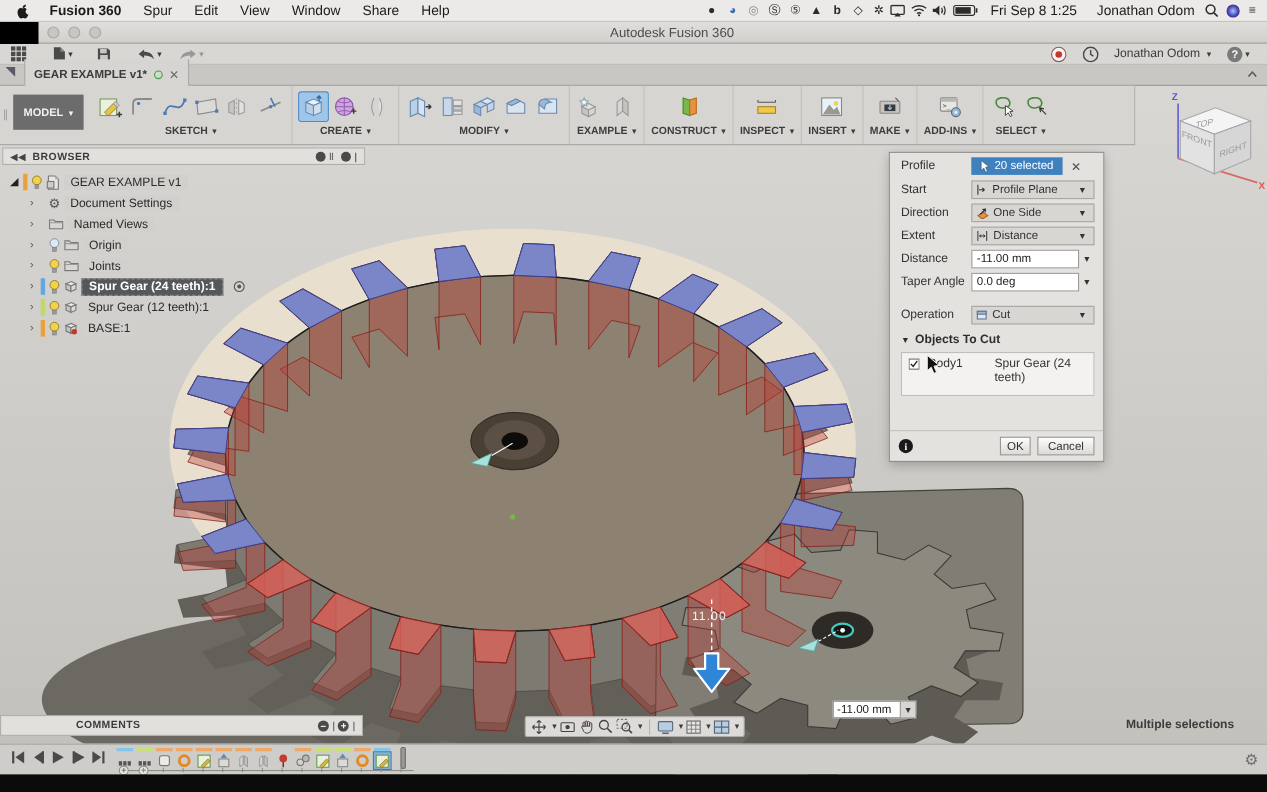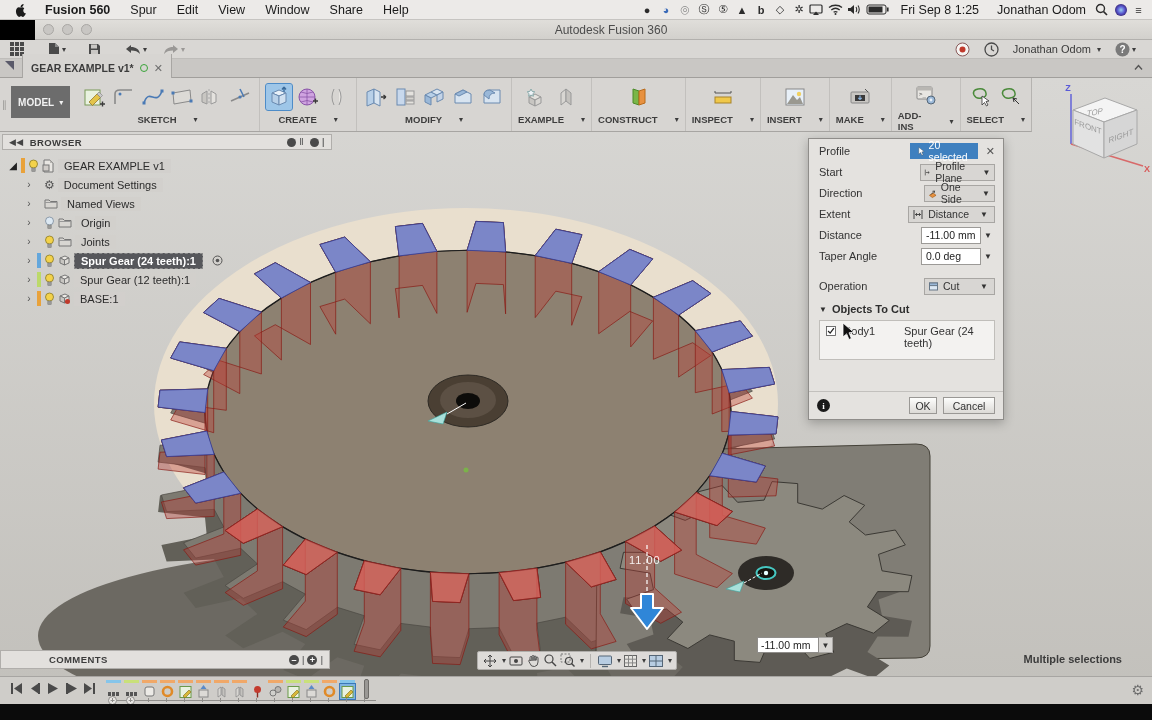--- a/index.html
+++ b/index.html
@@ -48,21 +48,21 @@
   .grip{width:10px;display:flex;align-items:center;justify-content:center;color:#9a9896;font-size:10px;}
   .model-btn{width:64px;height:32px;margin:8px 6px 0 2px;background:#6c6c6c;color:#f2f2f2;
              font-size:10px;font-weight:bold;display:flex;align-items:center;justify-content:center;gap:3px;}
   .model-btn .caret{color:#f2f2f2;}
   .rgroup{display:flex;flex-direction:column;align-items:center;justify-content:flex-start;
           border-right:1px solid #c2c0bd;padding:4px 6px 0 6px;}
   .rgroup:last-child{border-right:none;}
   .ricons{display:flex;align-items:center;gap:3px;height:30px;}
   .ricon{width:26px;height:26px;display:flex;align-items:center;justify-content:center;border-radius:2px;}
   .ricon.sel{background:#9ec6e8;outline:1px solid #4d8cc8;}
-  .rlabel{font-size:9.5px;font-weight:bold;color:#3d3d3d;margin-top:2px;display:flex;align-items:center;gap:15px;justify-content:space-between;}
+  .rlabel{font-size:9.5px;font-weight:bold;color:#3d3d3d;margin-top:2px;display:flex;align-items:center;gap:2px;justify-content:space-between;}
   
   .browser{position:absolute;left:2px;top:134px;width:330px;z-index:20;font-size:11px;}
   .panelhead{height:16px;background:#e2e0dd;border:1px solid #b0aeab;display:flex;align-items:center;
              font-size:9.5px;font-weight:bold;color:#3b3b3b;letter-spacing:.4px;}
   .panelhead .ph-arrows{padding:0 6px;color:#444;font-size:9px;}
   .panelhead .ph-dot{margin-left:auto;width:9px;height:9px;border-radius:50%;background:#4a4a4a;}
   .panelhead .ph-bars{color:#6a6a6a;padding:0 6px 0 3px;font-size:9px;}
   .panelhead .ph-dot2{width:9px;height:9px;border-radius:50%;background:#4a4a4a;}
   .tree{margin-top:6px;}
   .brow{display:flex;align-items:center;height:19px;gap:3px;}
@@ -72,21 +72,21 @@
   .blabel{background:rgba(209,207,204,.92);padding:1px 6px;color:#2b2b2b;white-space:nowrap;}
   .brow.selrow .blabel{background:#56575b;color:#fff;font-weight:bold;border:1px dashed #8b8b8b;}
   .radiobtn{margin-left:4px;background:rgba(209,207,204,.92);border-radius:50%;width:15px;height:15px;
             display:flex;align-items:center;justify-content:center;}
   
   .dialog{position:absolute;left:808px;top:138px;width:196px;height:282px;background:#e4e2df;
           border:1px solid #8f8d8a;box-shadow:0 3px 10px rgba(0,0,0,.25);z-index:30;font-size:11px;color:#333;}
   .dlghead{height:19px;background:#d8d6d3;border-bottom:1px solid #b2b0ad;display:flex;align-items:center;
            font-size:10px;font-weight:bold;color:#3b3b3b;letter-spacing:.5px;}
   .dlghead .dgrip{width:9px;height:9px;border-radius:50%;background:#3f3f3f;margin:0 7px 0 8px;}
-  .drow{display:flex;align-items:center;height:18px;margin:3px 8px 0 10px;gap:41px;}
+  .drow{display:flex;align-items:center;height:18px;margin:3px 8px 0 10px;}
   .dlabel{width:64px;color:#333;}
   .dctl{flex:1;display:flex;align-items:center;}
   .pill{background:var(--accent,#3f80bf);color:#fff;height:16px;display:flex;align-items:center;gap:4px;
         padding:0 8px;font-size:10.5px;}
   .pill-x{margin-left:8px;color:#555;font-size:11px;}
   .dselect{flex:1;height:17px;background:#d8d6d3;border:1px solid #a8a6a3;display:flex;align-items:center;
            gap:4px;padding:0 3px;font-size:10.5px;}
   .dselect .sp{flex:1;}
   .dinput{flex:1;height:17px;background:#fff;border:1px solid #9c9a97;font-size:10.5px;
           font-family:"Liberation Sans",sans-serif;padding:0 4px;color:#222;width:60px;}
@@ -102,21 +102,21 @@
   .dbtn.ok{width:28px;margin-left:auto;}
   .dbtn.cancel{width:52px;}
   .infoi{width:13px;height:13px;border-radius:50%;background:#1a1a1a;color:#fff;font-size:9px;font-weight:bold;
          display:flex;align-items:center;justify-content:center;font-family:"Liberation Serif",serif;}
   
   .viewcube{position:absolute;left:1043px;top:80px;width:108px;height:108px;z-index:15;}
   
   .comments{position:absolute;left:0;top:650px;width:330px;height:19px;background:#e2e0dd;
             border:1px solid #b0aeab;display:flex;align-items:center;z-index:20;
             font-size:9.5px;font-weight:bold;color:#3b3b3b;}
-  .comments .clabel{padding-left:48px;letter-spacing:.4px;}
+  .comments .clabel{padding-left:68px;letter-spacing:.4px;}
   .cmark{margin-left:auto;display:flex;align-items:center;gap:3px;padding-right:6px;}
   .ccirc{width:10px;height:10px;border-radius:50%;background:#4a4a4a;color:#fff;font-size:9px;line-height:10px;
          text-align:center;}
   .cpipe{color:#777;font-size:9px;}
   
   .navbar{position:absolute;left:477px;top:651px;height:19px;background:rgba(228,226,223,.95);
           border:1px solid #b0aeab;border-radius:2px;display:flex;align-items:center;z-index:20;padding:0 4px;gap:2px;}
   .nico{display:flex;align-items:center;color:#444;}
   .nsep{width:1px;height:14px;background:#b5b3b0;margin:0 4px;}
   
@@ -231,21 +231,21 @@
       <text x="629" y="564" fill="#fff" font-size="11" letter-spacing="1" opacity="0.9" font-family="Liberation Sans,sans-serif">11.00</text>
       <polygon points="641,594 653,594 653,608 663,608 647,629 631,608 641,608" fill="#2f86d8" stroke="#fff" stroke-width="2" stroke-linejoin="round"></polygon>
     </svg>
 
   <div class="menubar">
     <span class="mitem" style="padding:0 8px 0 14px;">
       <svg width="13" height="14" viewBox="0 0 13 14">
           <path d="M9.6 1c.1.9-.3 1.7-.8 2.3-.6.6-1.4 1.1-2.2 1-.1-.8.3-1.7.8-2.2C8 1.5 8.9 1.1 9.6 1zM11.9 10.2c-.4 1-.6 1.4-1.2 2.2-.8 1.2-1.9 2-2.8 1.2-.5-.4-1.2-.4-1.8 0-.9.7-2 .1-2.8-1.1C1.7 10.2 1.5 7 2.8 5.4c.7-.9 1.8-1.3 2.8-1 .6.2 1.2.2 1.8 0 1-.3 2.2.1 2.9 1.1-1.5 1-1.4 3.3 .6 4.7z" fill="#1b1b1b"></path>
         </svg>
     </span>
-    <span class="mitem appname">Fusion 560</span>
+    <span class="mitem appname">Fusion 360</span>
     <span class="mitem">Spur</span>
     <span class="mitem">Edit</span>
     <span class="mitem">View</span>
     <span class="mitem">Window</span>
     <span class="mitem">Share</span>
     <span class="mitem">Help</span>
     <span class="mb-right">
       <span class="mb-ico">●</span>
       <span class="mb-ico" style="color:#3a6ab8;">◕</span>
       <span class="mb-ico" style="color:#8a8a8a;">◎</span>

